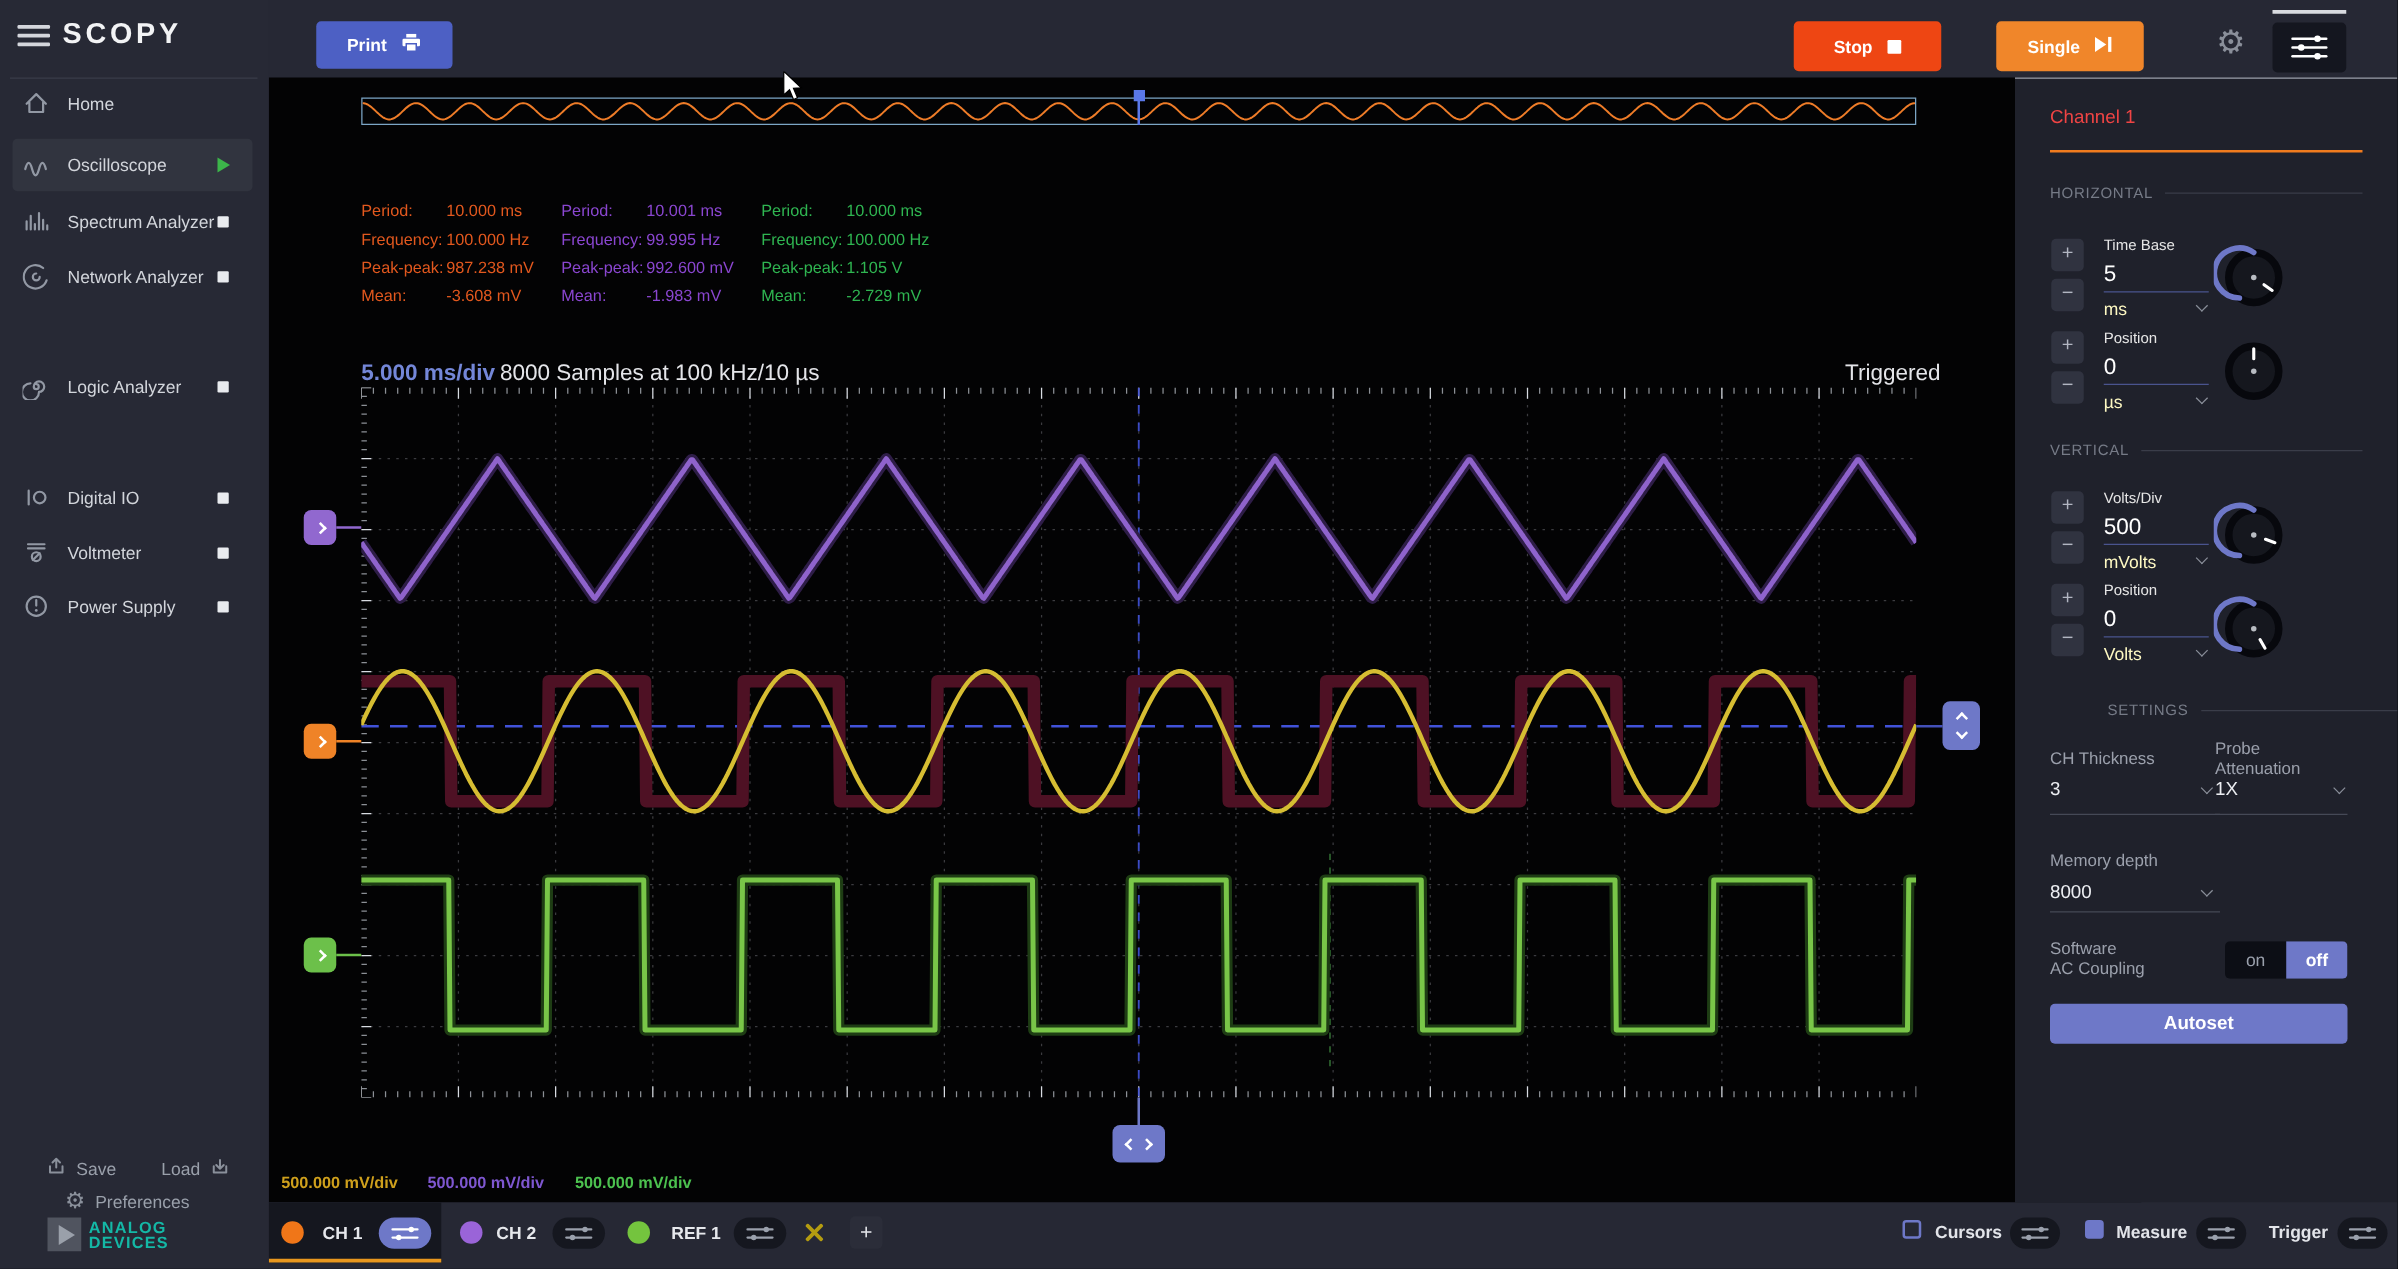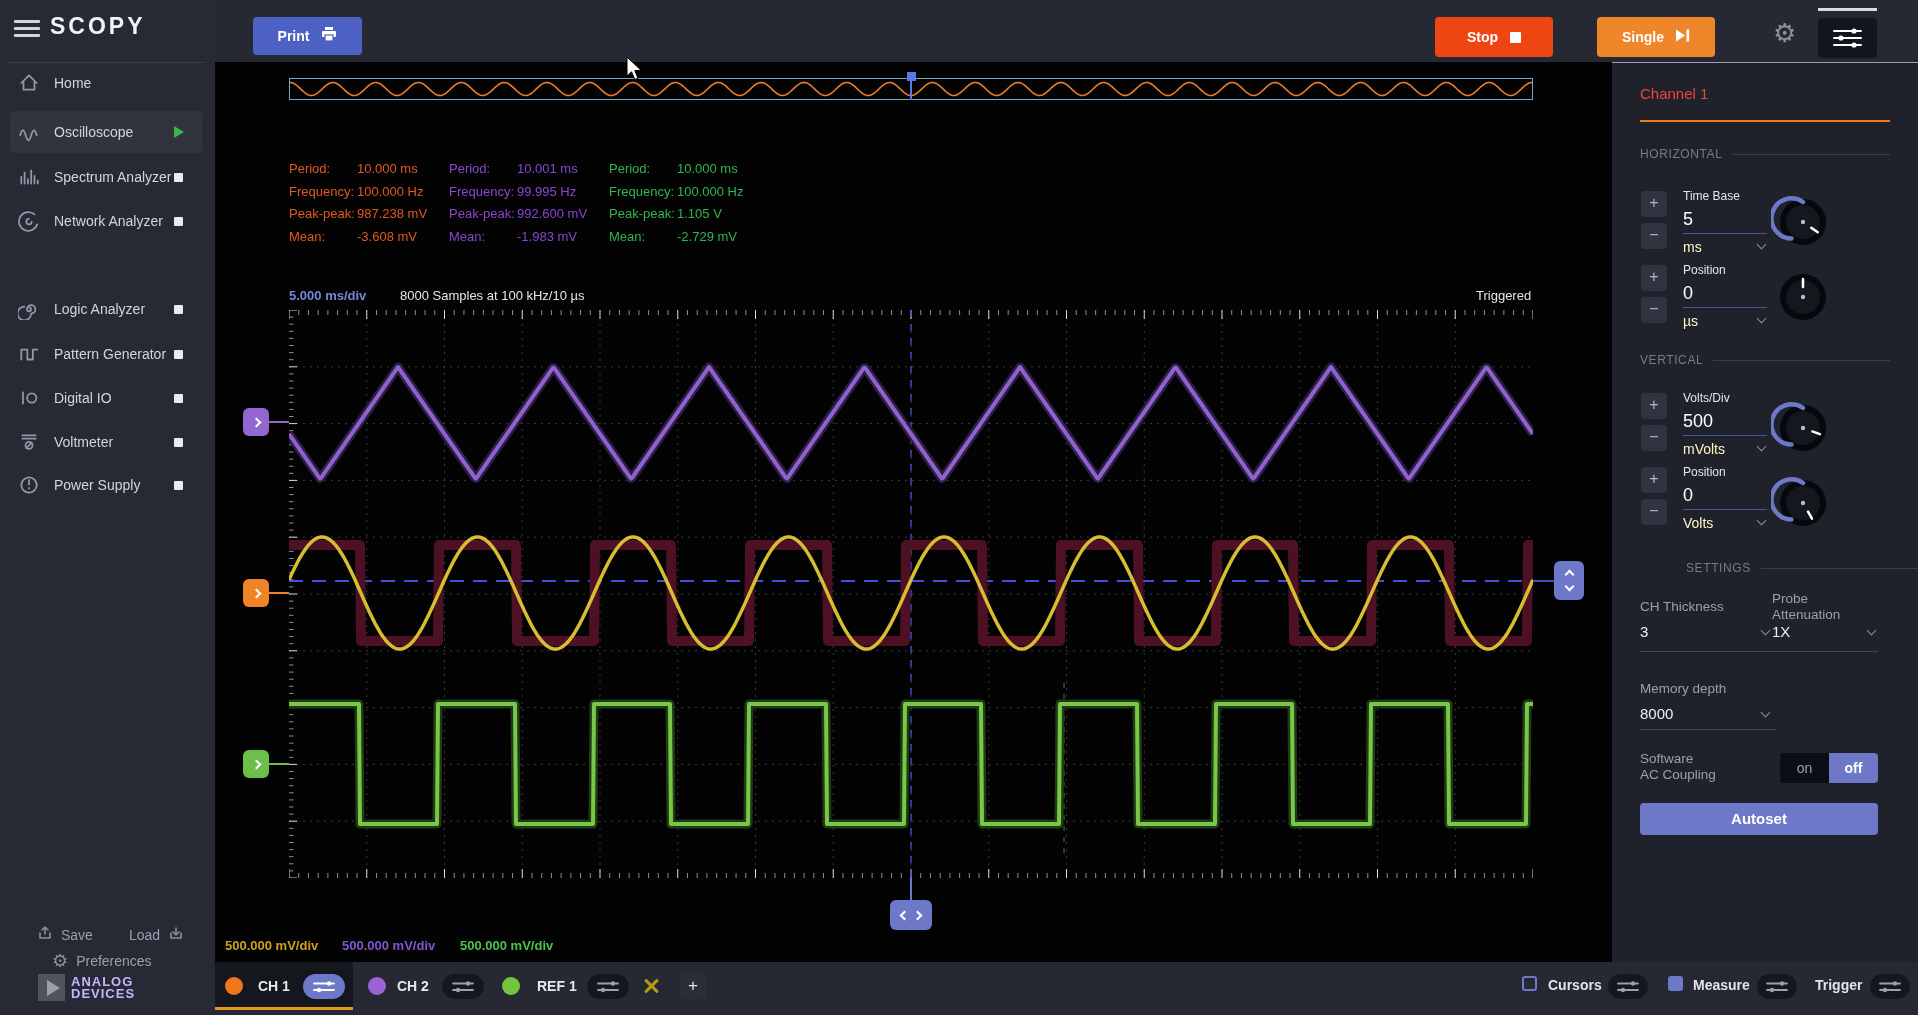--- a/index.html
+++ b/index.html
@@ -17,40 +17,40 @@
   .side-item.sel { background:#31343f; }
   .side-item .sicon { width:22px; height:22px; margin-left:8px; flex:none; }
   .side-item svg { stroke:#9298a4; fill:none; stroke-width:1.6; stroke-linecap:round; stroke-linejoin:round; }
   .side-item .slabel { color:#d2d5db; font-size:14px; margin-left:14px; flex:1; }
   .st-play { width:0; height:0; border-left:10px solid #3cb54a; border-top:6px solid transparent; border-bottom:6px solid transparent; margin-right:18px; }
   .st-stop { width:9px; height:9px; background:#e9ebef; border-radius:1px; margin-right:19px; }
   .foot-btn { position:absolute; display:flex; align-items:center; color:#9aa0ab; font-size:14px; cursor:pointer; }
   .foot-btn svg { stroke:#8a909b; fill:none; stroke-width:1.6; stroke-linecap:round; stroke-linejoin:round; }
   .adi-box { position:absolute; left:38px; top:974px; width:27px; height:27px; background:#50545f; display:flex; align-items:center; justify-content:center; }
   .adi-tri { width:0; height:0; border-left:13px solid #9aa0aa; border-top:8px solid transparent; border-bottom:8px solid transparent; margin-left:4px; }
-  .adi-text { position:absolute; left:71px; top:976px; color:#c4b5fd; font-weight:bold; font-size:13px; letter-spacing:1px; line-height:12px; }
+  .adi-text { position:absolute; left:71px; top:976px; color:#14b8a6; font-weight:bold; font-size:13px; letter-spacing:1px; line-height:12px; }
 
   
   .topbar { position:absolute; left:215px; top:0; width:1703px; height:62px; background:#262834; }
   .tbtn { position:absolute; border-radius:4px; color:#fff; font-weight:bold; font-size:14px; display:flex; align-items:center; justify-content:center; gap:12px; cursor:pointer; }
   .btn-print { left:38px; top:17px; width:109px; height:38px; background:#4d60c4; }
   .btn-stop  { left:1220px; top:17px; width:118px; height:40px; background:#ee4613; }
   .btn-single{ left:1382px; top:17px; width:118px; height:40px; background:#f0862a; }
   .sq-ico { width:11px; height:11px; background:#fff; border-radius:1px; }
   .gear { position:absolute; left:1558px; top:20px; font-size:26px; color:#8a8f9a; cursor:pointer; line-height:1; }
   .ptog { position:absolute; left:1603px; top:18px; width:59px; height:40px; background:#14161f; border-radius:4px; cursor:pointer; }
   .ptog-line { position:absolute; left:1603px; top:8px; width:59px; height:3px; background:#d9dbe0; }
 
   
   .main { position:absolute; left:215px; top:62px; width:1498px; height:900px; background:#030304; }
   .strip { position:absolute; left:74px; top:16px; width:1244px; height:22px; border:1px solid #7ca6c6; }
   .mcol { position:absolute; top:96px; width:165px; font-size:13px; line-height:22.5px; }
   .mrow .mlabel { display:inline-block; width:68px; }
   .m-or { color:#e2581e; } .m-pu { color:#8a46d0; } .m-gr { color:#2fb551; }
-  .phead { position:absolute; top:226px; font-size:13px; }
+  .phead { position:absolute; top:226px; font-size:18px; }
   .tb-label { color:#7487d8; font-weight:bold; }
   .handle { position:absolute; width:26px; height:28px; border-radius:6px; display:flex; align-items:center; justify-content:center; cursor:pointer; }
   .hline { position:absolute; width:20px; height:2px; }
   .scrollbtn { position:absolute; background:#6e78c8; border-radius:6px; display:flex; align-items:center; justify-content:center; gap:6px; cursor:pointer; }
   .footlab { position:absolute; top:876px; font-size:13px; font-weight:bold; }
 
   
   .chev { display:inline-block; width:7px; height:7px; border-right:2px solid #fff; border-bottom:2px solid #fff; }
   .chev.down  { transform:rotate(45deg); }
   .chev.up    { transform:rotate(-135deg); }
@@ -138,27 +138,20 @@
             <path d="M10 8 a2.5 2.5 0 1 0 2.5 2.5"></path>
           </svg></span>
       <span class="slabel">Network Analyzer</span>
       <span class="st-stop"></span>
     </div>
     <div class="side-item" style="top:288px;">
       <span class="sicon"><svg width="22" height="22" viewBox="0 0 20 20">
             <path d="M10 8.5 a1.8 1.8 0 1 1 -1.8 1.8 a3.8 3.8 0 1 1 3.8 3.8 a6.2 6.2 0 1 1 -6.2 -6.2"></path>
           </svg></span>
       <span class="slabel">Logic Analyzer</span>
-      <span class="st-stop"></span>
-    </div>
-    <div class="side-item" style="top:333px;">
-      <span class="sicon"><svg width="22" height="22" viewBox="0 0 20 20">
-            <path d="M3 15 V6 H8.5 V15 H13.5 V6 H17.5"></path>
-          </svg></span>
-      <span class="slabel">Pattern Generator</span>
       <span class="st-stop"></span>
     </div>
     <div class="side-item" style="top:377px;">
       <span class="sicon"><svg width="22" height="22" viewBox="0 0 20 20">
             <path d="M4.5 5 V15"></path>
             <circle cx="12.5" cy="10" r="4.2"></circle>
           </svg></span>
       <span class="slabel">Digital IO</span>
       <span class="st-stop"></span>
     </div>

